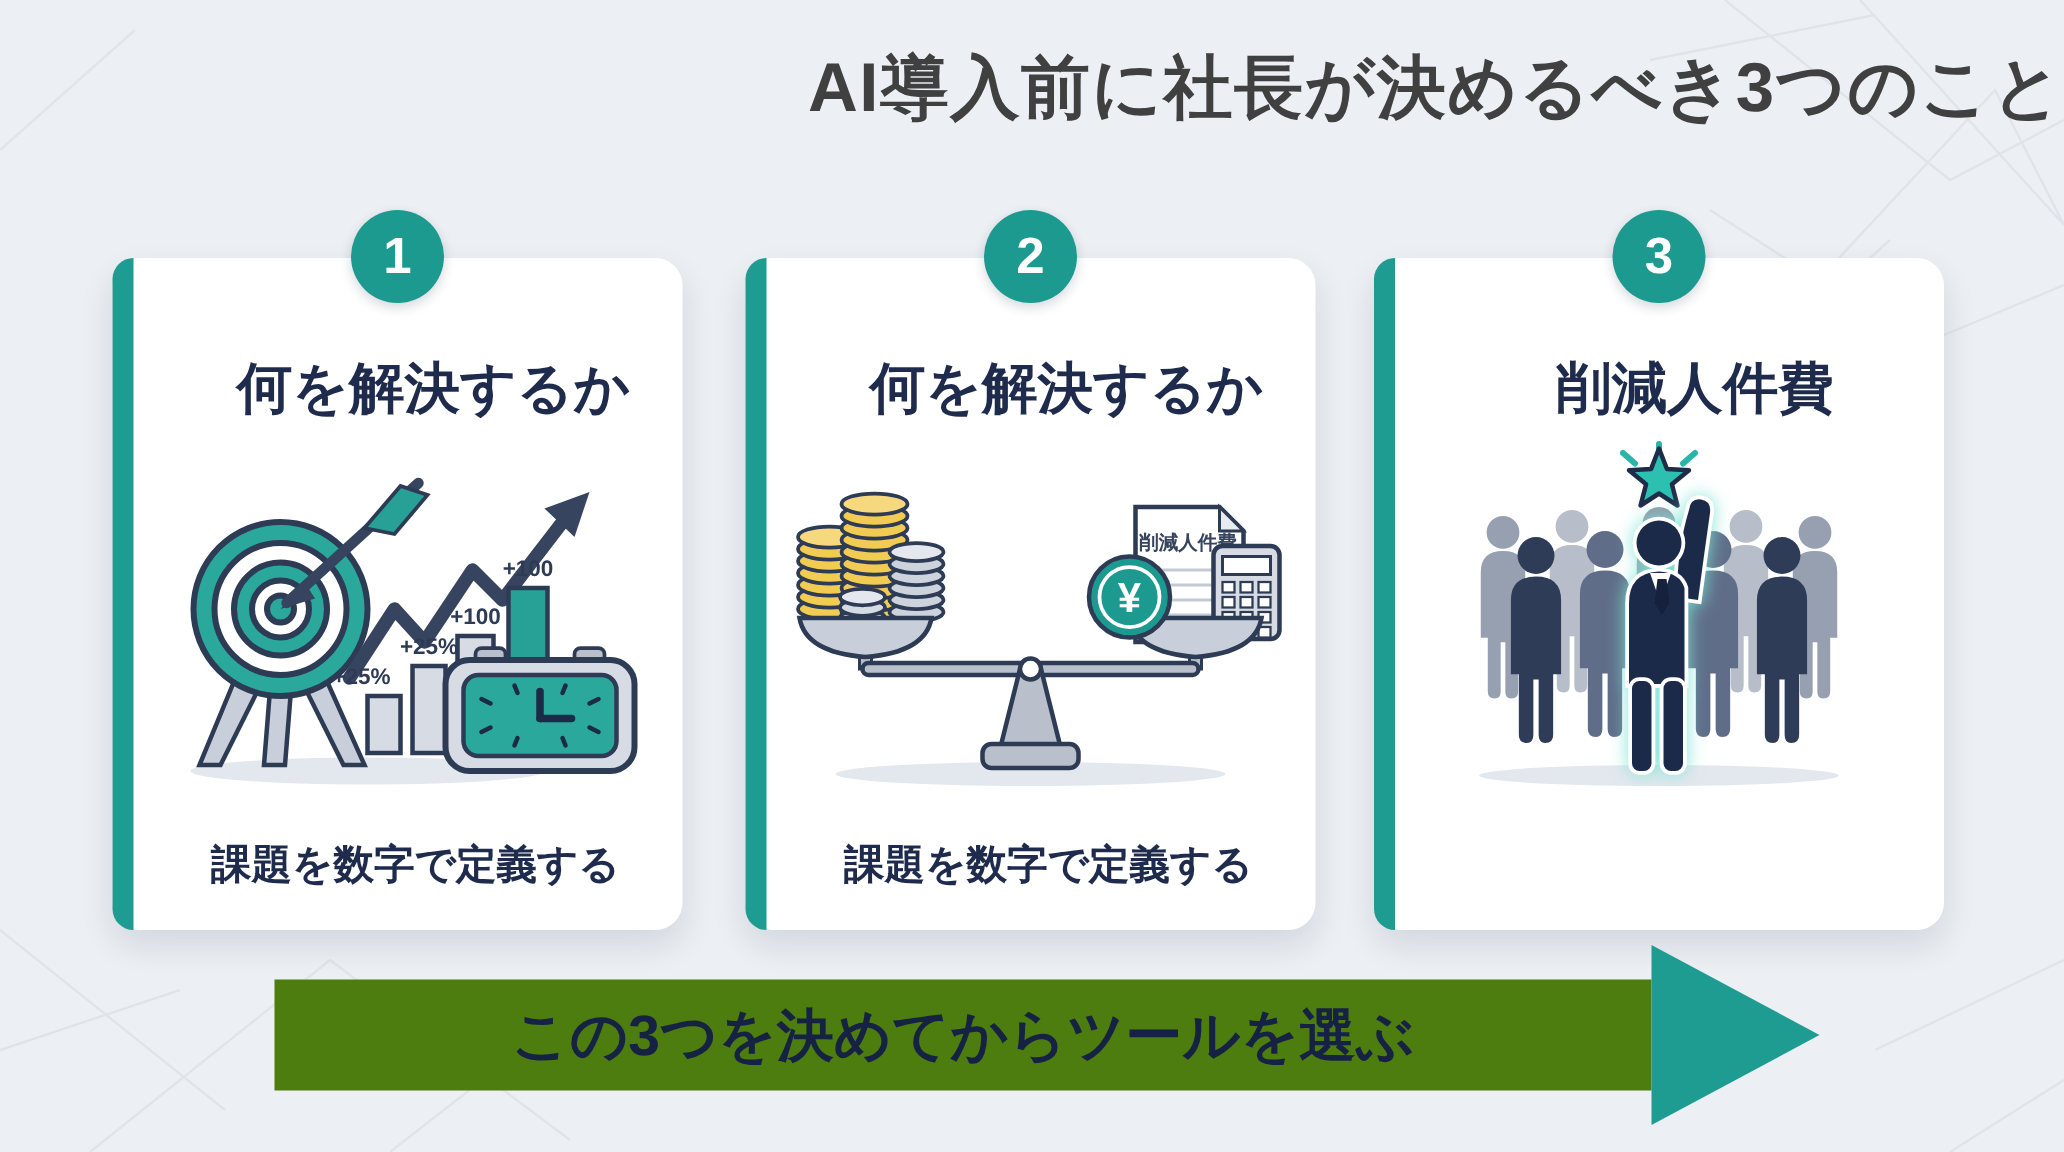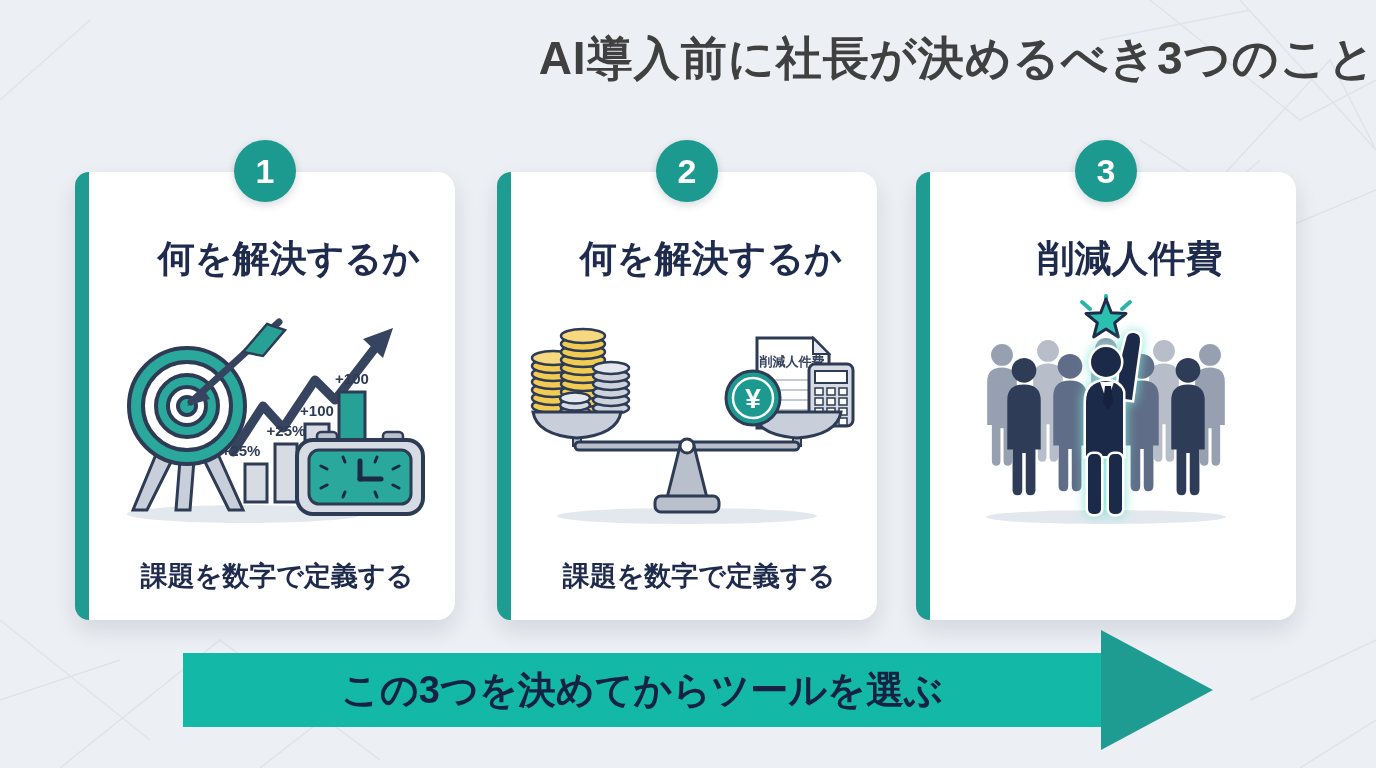--- a/index.html
+++ b/index.html
@@ -42,21 +42,21 @@
     position:absolute;top:122px;left:50%;transform:translateX(-50%);
     width:340px;height:230px;
   }
   .card-caption{
     position:absolute;bottom:26px;left:12px;width:100%;margin:0;
     text-align:center;font-size:27px;font-weight:bold;color:#1e2b4d;
   }
   .arrow-banner{position:absolute;left:183px;top:630px;width:1030px;height:120px;}
   .arrow-body{
     position:absolute;left:0;top:23px;width:918px;height:74px;
-    background:#14b8a6;display:flex;align-items:center;justify-content:center;
+    background:#4d7c0f;display:flex;align-items:center;justify-content:center;
   }
   .arrow-head{
     position:absolute;left:918px;top:0;width:0;height:0;
     border-top:60px solid transparent;border-bottom:60px solid transparent;
     border-left:112px solid #1e9c91;
   }
   .arrow-label{
     font-size:38px;font-weight:bold;color:#152243;white-space:nowrap;
   }
   svg text{font-family:"Liberation Sans","DejaVu Sans",sans-serif;}

